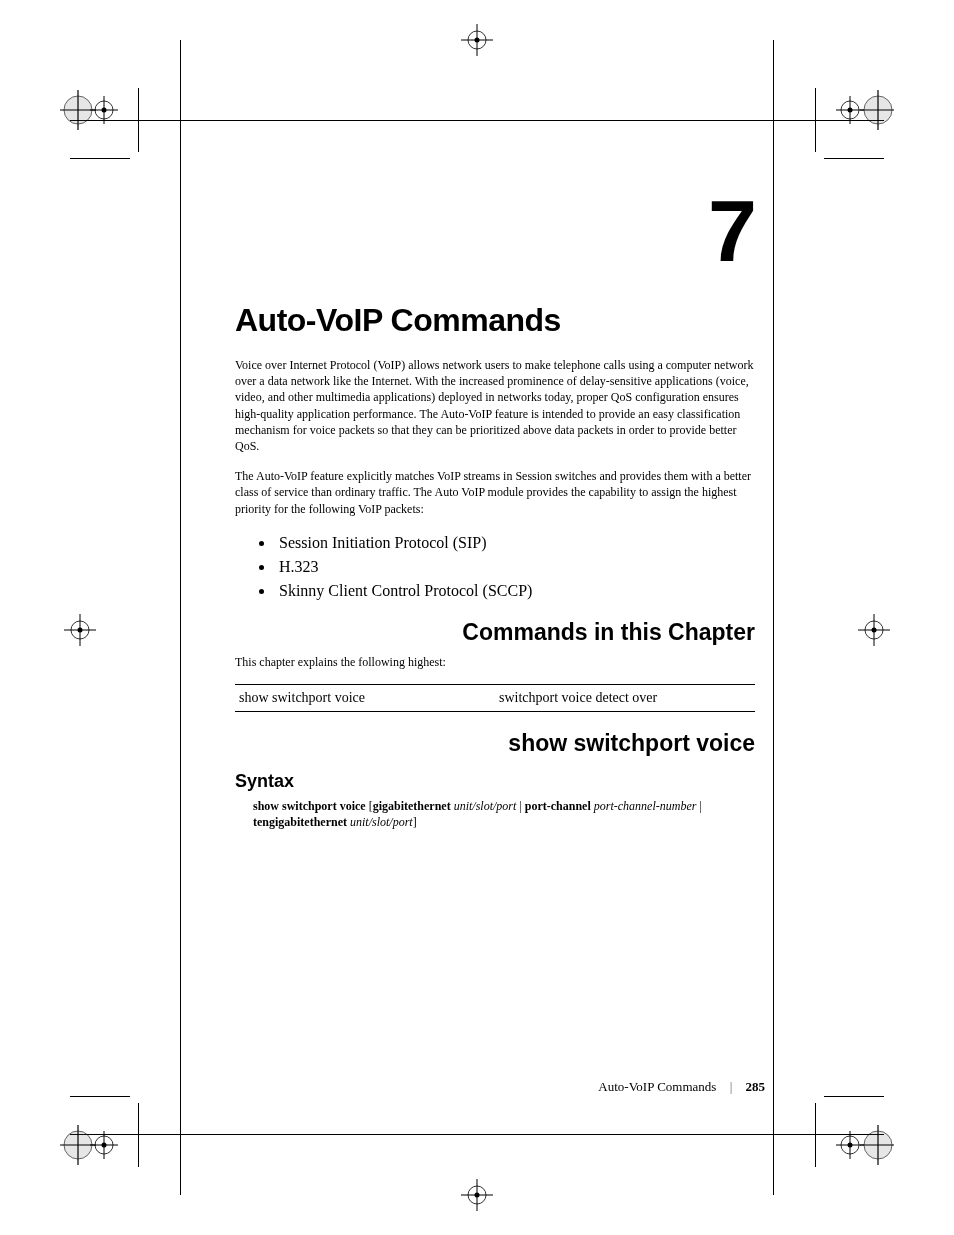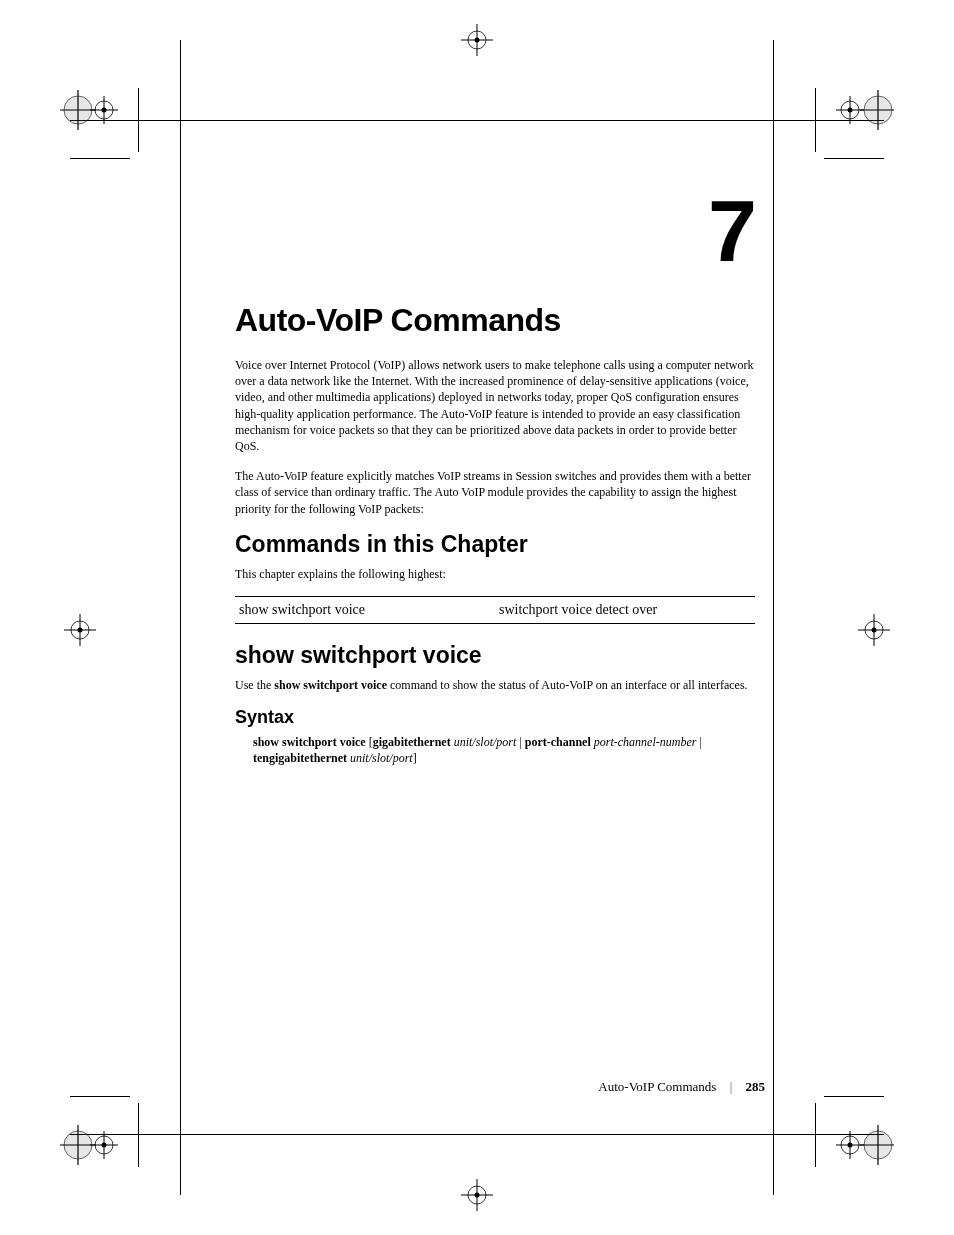--- a/index.html
+++ b/index.html
@@ -48,20 +48,21 @@
   ul.bullets li {
     font-size: 16px;
     line-height: 1.5;
     padding-left: 4px;
   }
   h2.section {
     font-family: "Helvetica Neue", Helvetica, Arial, sans-serif;
     font-size: 23px;
     font-weight: 700;
     margin: 14px 0 8px 0;
+    text-align: right;
   }
   .cmd-table {
     border-top: 1px solid #000;
     border-bottom: 1px solid #000;
     margin: 12px 0 18px 0;
     display: flex;
   }
   .cmd-table .cell {
     font-size: 14px;
     padding: 5px 0 5px 4px;
@@ -244,35 +245,37 @@
   <div class="content">
 
     <div class="chapter-number">7</div>
 
     <h1 class="chapter-title">Auto-VoIP Commands</h1>
 
     <p class="body">Voice over Internet Protocol (VoIP) allows network users to make telephone calls using a computer network over a data network like the Internet. With the increased prominence of delay-sensitive applications (voice, video, and other multimedia applications) deployed in networks today, proper QoS configuration ensures high-quality application performance. The Auto-VoIP feature is intended to provide an easy classification mechanism for voice packets so that they can be prioritized above data packets in order to provide better QoS.</p>
 
     <p class="body">The Auto-VoIP feature explicitly matches VoIP streams in Session switches and provides them with a better class of service than ordinary traffic. The Auto VoIP module provides the capability to assign the highest priority for the following VoIP packets:</p>
 
+    <ul class="bullets">
+      <li>Session Initiation Protocol (SIP)</li>
+      <li>H.323</li>
+      <li>Skinny Client Control Protocol (SCCP)</li>
+    </ul>
 
     <h2 class="section">Commands in this Chapter</h2>
 
     <p class="body">This chapter explains the following highest:</p>
 
     <div class="cmd-table">
       <div class="cell">show switchport voice</div>
       <div class="cell">switchport voice detect over</div>
     </div>
 
     <h2 class="section">show switchport voice</h2>
 
-    <p class="body">
-      <span>Use the </span><span class="b">show switchport voice</span><span> command to show the status of Auto-VoIP on an interface or all interfaces.</span>
-    </p>
 
     <h3 class="subhead">Syntax</h3>
 
     <p class="syntax-line">
       <span class="b">show switchport voice</span><span> [</span><span class="b">gigabitethernet</span>
       <span class="i">unit/slot/port</span><span> | </span><span class="b">port-channel</span>
       <span class="i">port-channel-number</span><span> | </span><span class="b">tengigabitethernet</span>
       <span class="i">unit/slot/port</span><span>]</span>
     </p>
 

